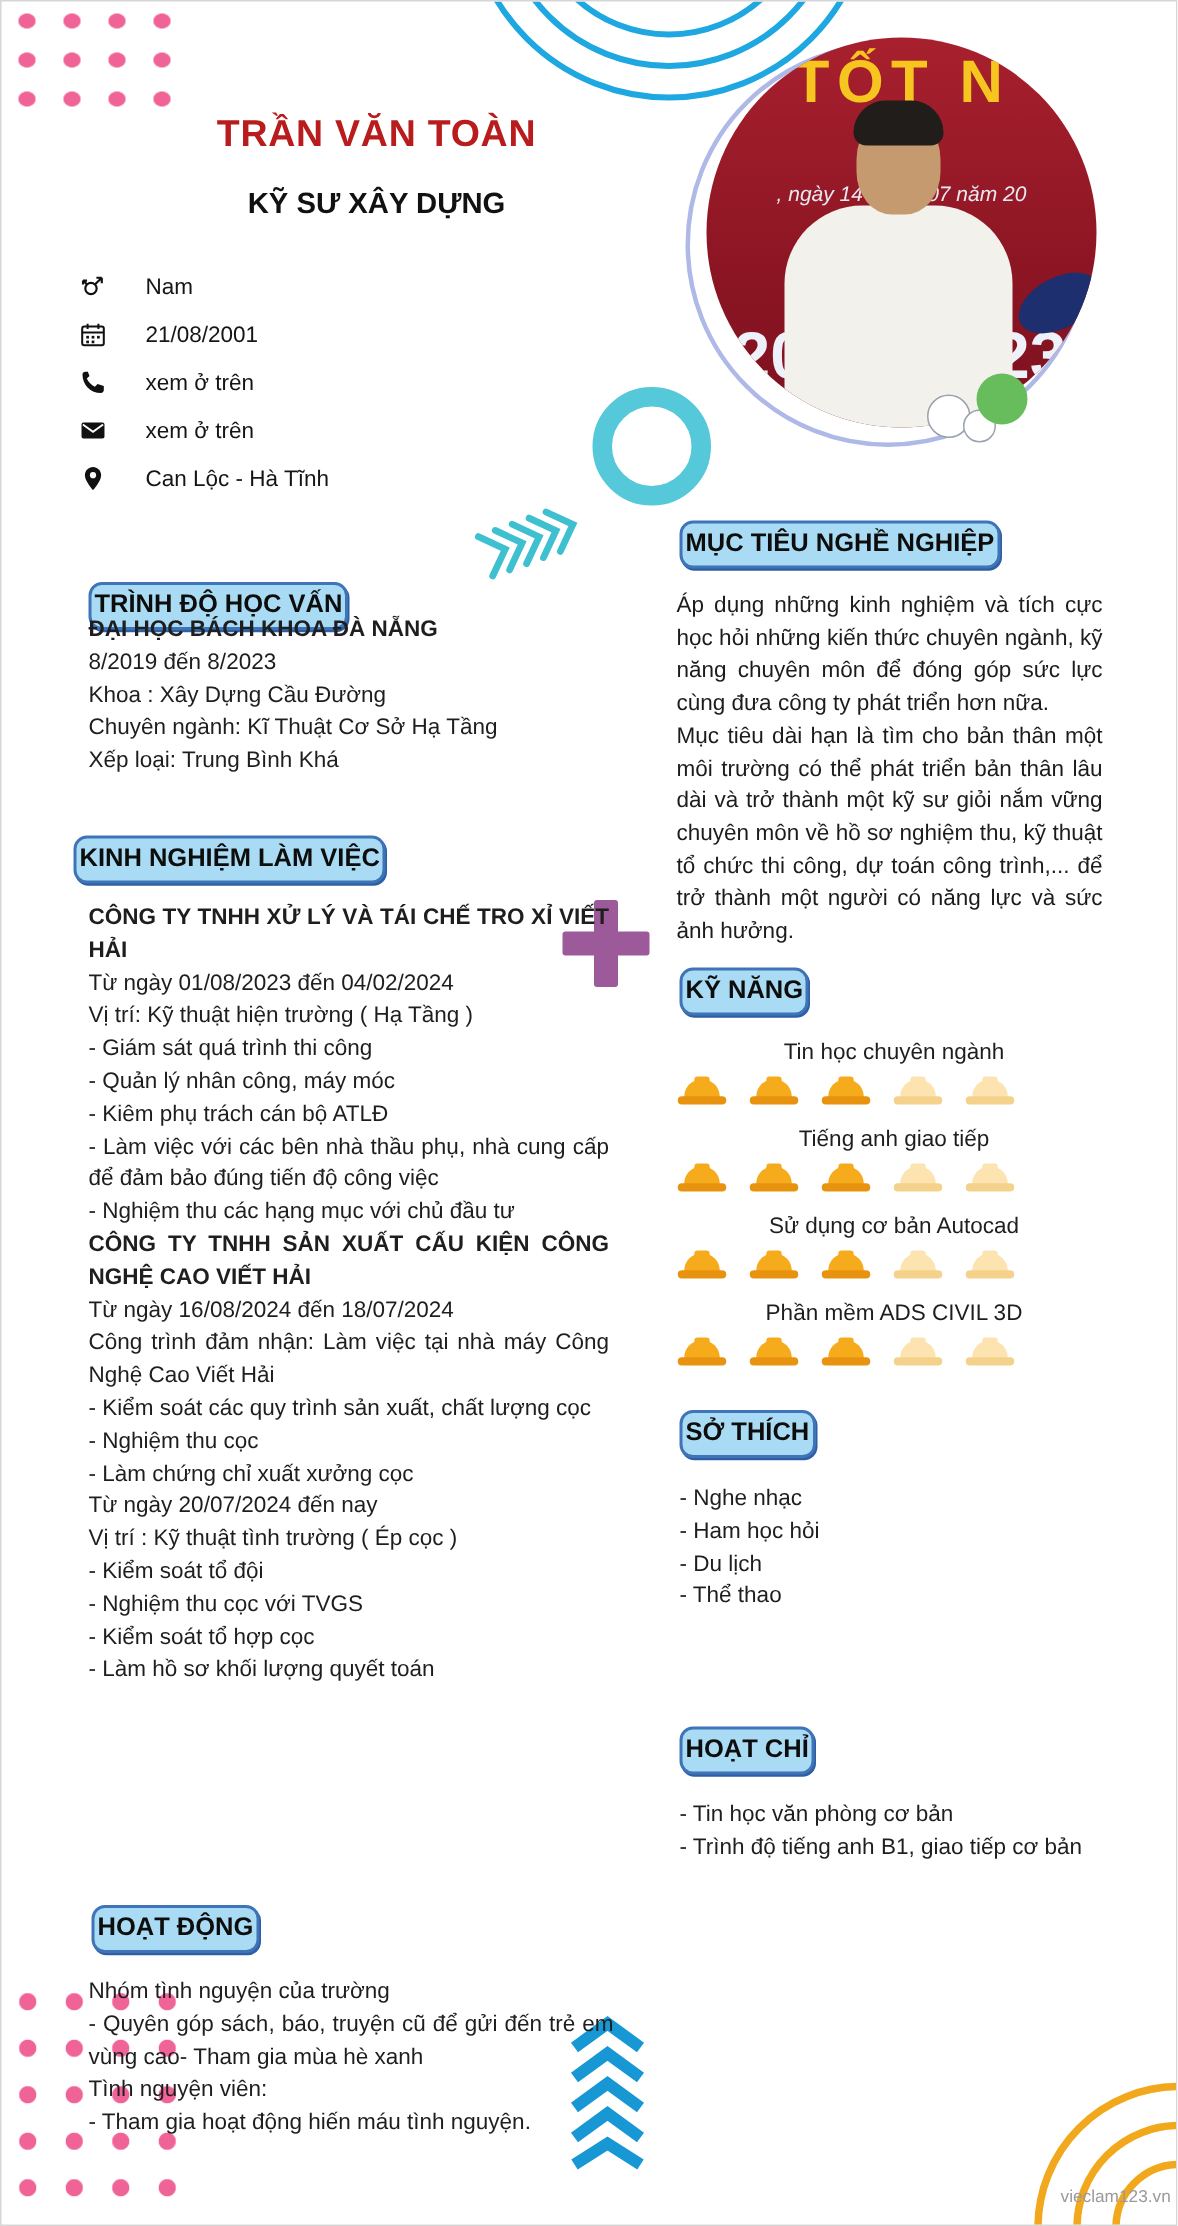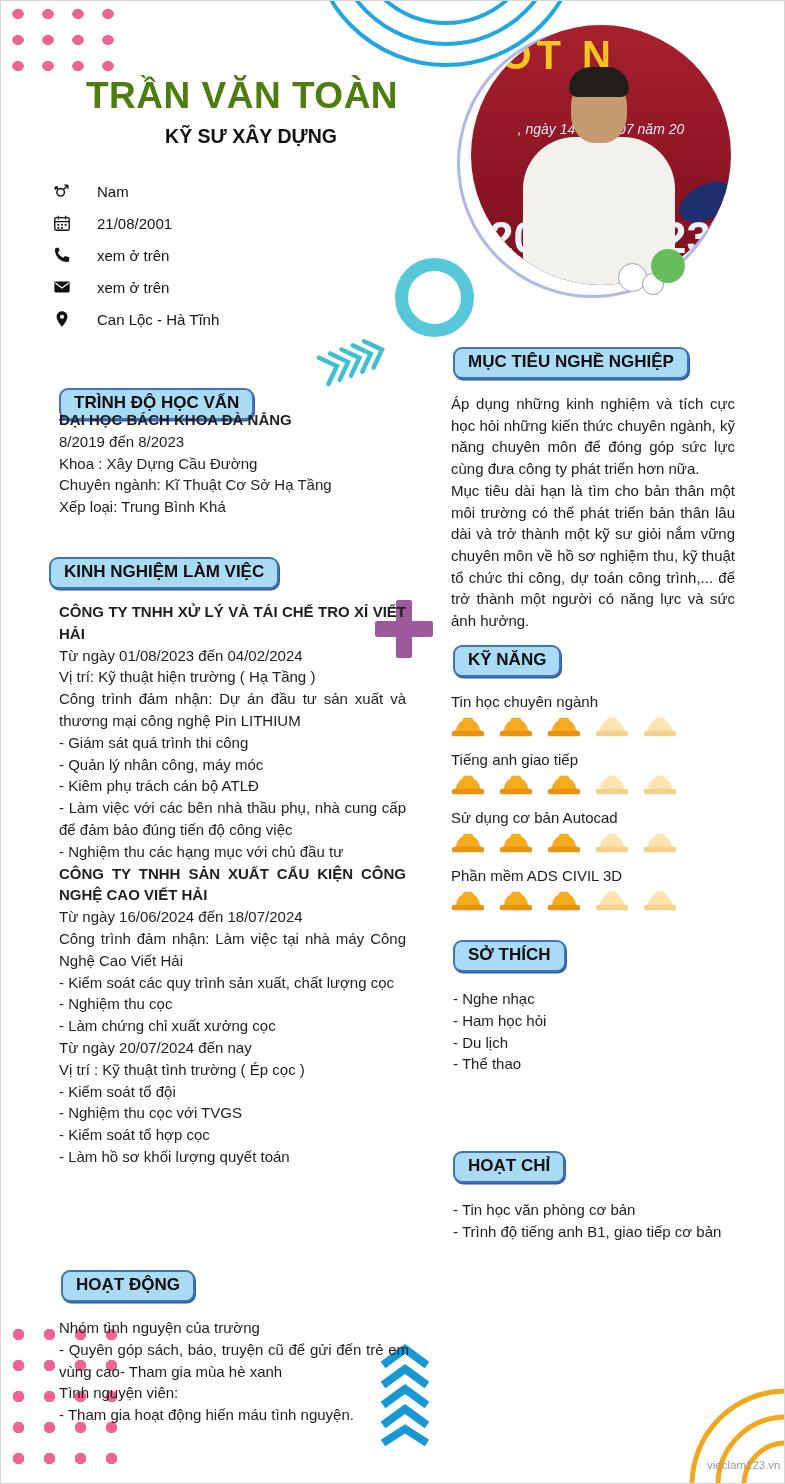--- a/index.html
+++ b/index.html
@@ -33,63 +33,63 @@
   .cw2 { left:641px; top:272px; width:22px; height:22px; }
   .circle-green { position:absolute; left:650px; top:248px; width:34px; height:34px;
     background:#67bd5c; border-radius:50%; z-index:2; }
 
   
   .photo-ring { position:absolute; left:456px; top:27px; width:270px; height:270px;
     border:3px solid #aeb9e8; border-radius:50%; z-index:0; }
   .photo { position:absolute; left:470px; top:24px; width:260px; height:260px;
     border-radius:50%; overflow:hidden; z-index:1;
     background:linear-gradient(180deg,#a8202e 0%,#8c1523 60%,#7d1120 100%); }
-  .photo-banner-top { position:absolute; left:0; top:8px; width:100%; 
+  .photo-banner-top { position:absolute; left:0; top:8px; width:100%; text-align:center;
     font-size:40px; font-weight:800; color:#f6c51f; letter-spacing:5px; }
   .photo-script { position:absolute; left:0; top:96px; width:100%; text-align:center;
     font-style:italic; font-size:14px; color:#e9e9f2; }
   .photo-year { position:absolute; top:188px; font-size:44px; font-weight:800; color:#eef0fa; }
   .photo-year.left { left:18px; }
   .photo-year.right { right:20px; }
   .swoosh { position:absolute; left:206px; top:160px; width:58px; height:34px;
     background:#1d2f6e; border-radius:50%; transform:rotate(-28deg); }
   .person-body { position:absolute; left:52px; top:112px; width:152px; height:150px;
     background:#f2f1ec; border-radius:52px 52px 8px 8px; }
   .person-head { position:absolute; left:100px; top:50px; width:56px; height:68px;
     background:#c59a6e; border-radius:46% 46% 42% 42%; }
   .person-hair { position:absolute; left:98px; top:42px; width:60px; height:30px;
     background:#201d1b; border-radius:30px 30px 12px 12px; }
 
   
   .name { position:absolute; left:85px; top:74px; width:330px; z-index:2;
-    font-size:37px; font-weight:800; color:#4d7c0f; letter-spacing:0.5px; }
+    text-align:center; font-size:25px; font-weight:800; color:#b91c1c; letter-spacing:0.5px; }
   .job-title { position:absolute; left:85px; top:124px; width:330px; z-index:2;
     text-align:center; font-size:19.5px; font-weight:700; color:#111; }
 
   .personal-info { position:absolute; left:52px; top:174px; z-index:2; }
   .pi-row { display:flex; align-items:center; height:32px; }
   .pi-icon { width:18px; height:18px; margin-right:26px; flex:0 0 18px; }
   .pi-text { font-size:15px; color:#151515; }
 
   
   .badge { position:absolute; z-index:2; display:inline-block;
     background:#a9dcf4; border:2.5px solid #3f74b8; border-radius:9px;
-    padding:3px 13px 5px; font-size:17px; font-weight:700; color:#0d0d0d;
+    padding:3px 2px 5px; font-size:17px; font-weight:700; color:#0d0d0d;
     box-shadow:1px 1.5px 0 #2e5fa3; white-space:nowrap; }
 
   
   .block { position:absolute; z-index:2; }
   .text-line { font-size:15px; line-height:21.8px; color:#1e1e1e; }
   .bold-line { font-weight:700; }
   .justify .text-line { text-align:justify; }
   .para { font-size:15px; line-height:21.7px; color:#1c1c1c; text-align:justify; }
 
   
   .skill { margin-bottom:12px; }
-  .skill-label { font-size:15px; color:#1e1e1e; margin-bottom:5px; }
+  .skill-label { font-size:15px; color:#1e1e1e; margin-bottom:5px;text-align:center; }
   .skill-hats { display:flex; gap:14px; align-items:center; }
   .hat { display:block; }
 
   .watermark { position:absolute; left:706px; top:1458px; z-index:3;
     font-size:11.5px; color:#9a9a9a; white-space:nowrap; }
 </style>
 </head>
 <body>
 
 <div class="page">
@@ -212,32 +212,31 @@
       </div>
   </div>
 
   <div class="badge" style="left:48px;top:556px">KINH NGHIỆM LÀM VIỆC</div>
   <div class="block justify" style="left:58px;top:600px;width:347px">
     <div>
       <div class="text-line bold-line">CÔNG TY TNHH XỬ LÝ VÀ TÁI CHẾ TRO XỈ VIẾT HẢI</div>
       <div>
           <div class="text-line">Từ ngày 01/08/2023 đến 04/02/2024</div>
           <div class="text-line">Vị trí: Kỹ thuật hiện trường ( Hạ Tầng )</div>
-          <div class="text-line">Công trình đảm nhận: Dự án đầu tư sản xuất và thương mại công nghệ Pin LITHIUM</div>
           <div class="text-line">- Giám sát quá trình thi công</div>
           <div class="text-line">- Quản lý nhân công, máy móc</div>
           <div class="text-line">- Kiêm phụ trách cán bộ ATLĐ</div>
           <div class="text-line">- Làm việc với các bên nhà thầu phụ, nhà cung cấp để đảm bảo đúng tiến độ công việc</div>
           <div class="text-line">- Nghiệm thu các hạng mục với chủ đầu tư</div>
         </div>
     </div>
     <div>
       <div class="text-line bold-line">CÔNG TY TNHH SẢN XUẤT CẤU KIỆN CÔNG NGHỆ CAO VIẾT HẢI</div>
       <div>
-          <div class="text-line">Từ ngày 16/06/2024 đến 18/07/2024</div>
+          <div class="text-line">Từ ngày 16/08/2024 đến 18/07/2024</div>
           <div class="text-line">Công trình đảm nhận: Làm việc tại nhà máy Công Nghệ Cao Viết Hải</div>
           <div class="text-line">- Kiểm soát các quy trình sản xuất, chất lượng cọc</div>
           <div class="text-line">- Nghiệm thu cọc</div>
           <div class="text-line">- Làm chứng chỉ xuất xưởng cọc</div>
           <div class="text-line">Từ ngày 20/07/2024 đến nay</div>
           <div class="text-line">Vị trí : Kỹ thuật tình trường ( Ép cọc )</div>
           <div class="text-line">- Kiểm soát tổ đội</div>
           <div class="text-line">- Nghiệm thu cọc với TVGS</div>
           <div class="text-line">- Kiểm soát tổ hợp cọc</div>
           <div class="text-line">- Làm hồ sơ khối lượng quyết toán</div>

